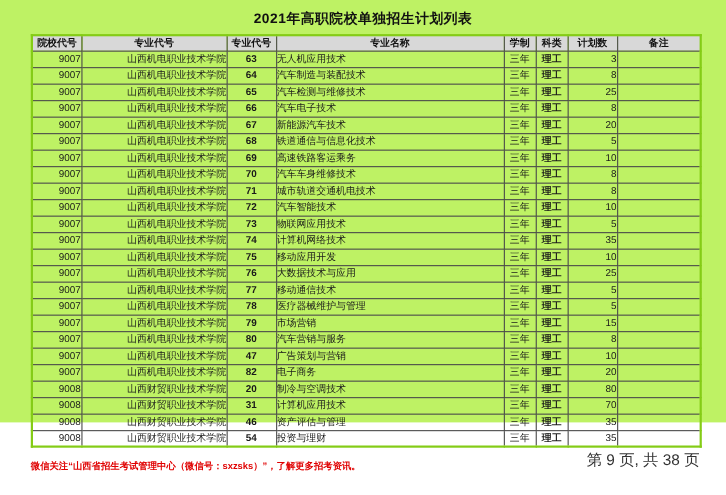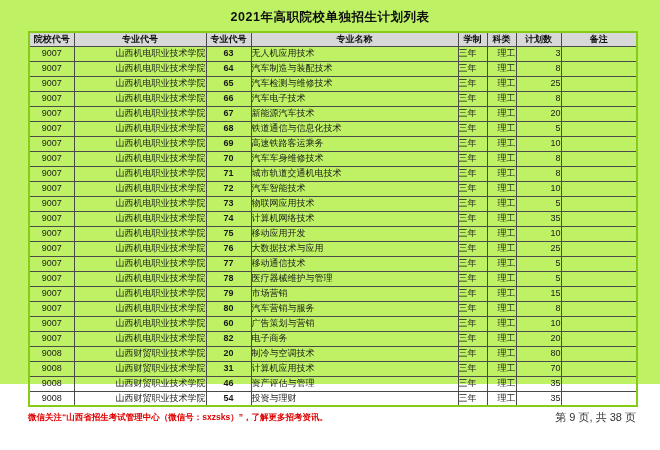--- a/index.html
+++ b/index.html
@@ -53,42 +53,42 @@
     color: #111111;
   }
   col.w0 { width: 45px; }
   col.w1 { width: 132px; }
   col.w2 { width: 45px; }
   col.w3 { width: 207px; }
   col.w4 { width: 29px; }
   col.w5 { width: 29px; }
   col.w6 { width: 45px; }
   col.w7 { width: 76px; }
-  td.c0 { text-align: center; }
+  td.c0 { text-align: right; }
   td.c1 { text-align: right; padding-left: 3px; }
   td.c2 { text-align: center; font-weight: bold; }
   td.c3 { text-align: left; padding-left: 3px; }
-  td.c4 { }
-  td.c5 { text-align: right; }
+  td.c4 { text-align: center; }
+  td.c5 { text-align: center; font-weight: bold; }
   td.c6 { text-align: right; padding-right: 5px; }
   td.c7 { text-align: left; }
   .footer {
     width: 608px;
     margin: 3px 0 0 28px;
     display: flex;
     justify-content: space-between;
-    align-items: center;
+    align-items: flex-end;
   }
   .notice {
     font-size: 8.5px;
     font-weight: bold;
     line-height: 1.2;
   }
   .page-info {
-    font-size: 11px;
+    font-size: 14px;
     color: #333333;
     white-space: nowrap;
   }
 </style>
 </head>
 <body>
 
 <div class="page">
 
   <div class="title">2021年高职院校单独招生计划列表</div>
@@ -293,21 +293,21 @@
           <td class="c2">80</td>
           <td class="c3">汽车营销与服务</td>
           <td class="c4">三年</td>
           <td class="c5">理工</td>
           <td class="c6">8</td>
           <td class="c7"></td>
         </tr>
         <tr>
           <td class="c0">9007</td>
           <td class="c1">山西机电职业技术学院</td>
-          <td class="c2">60</td>
+          <td class="c2">47</td>
           <td class="c3">广告策划与营销</td>
           <td class="c4">三年</td>
           <td class="c5">理工</td>
           <td class="c6">10</td>
           <td class="c7"></td>
         </tr>
         <tr>
           <td class="c0">9007</td>
           <td class="c1">山西机电职业技术学院</td>
           <td class="c2">82</td>

